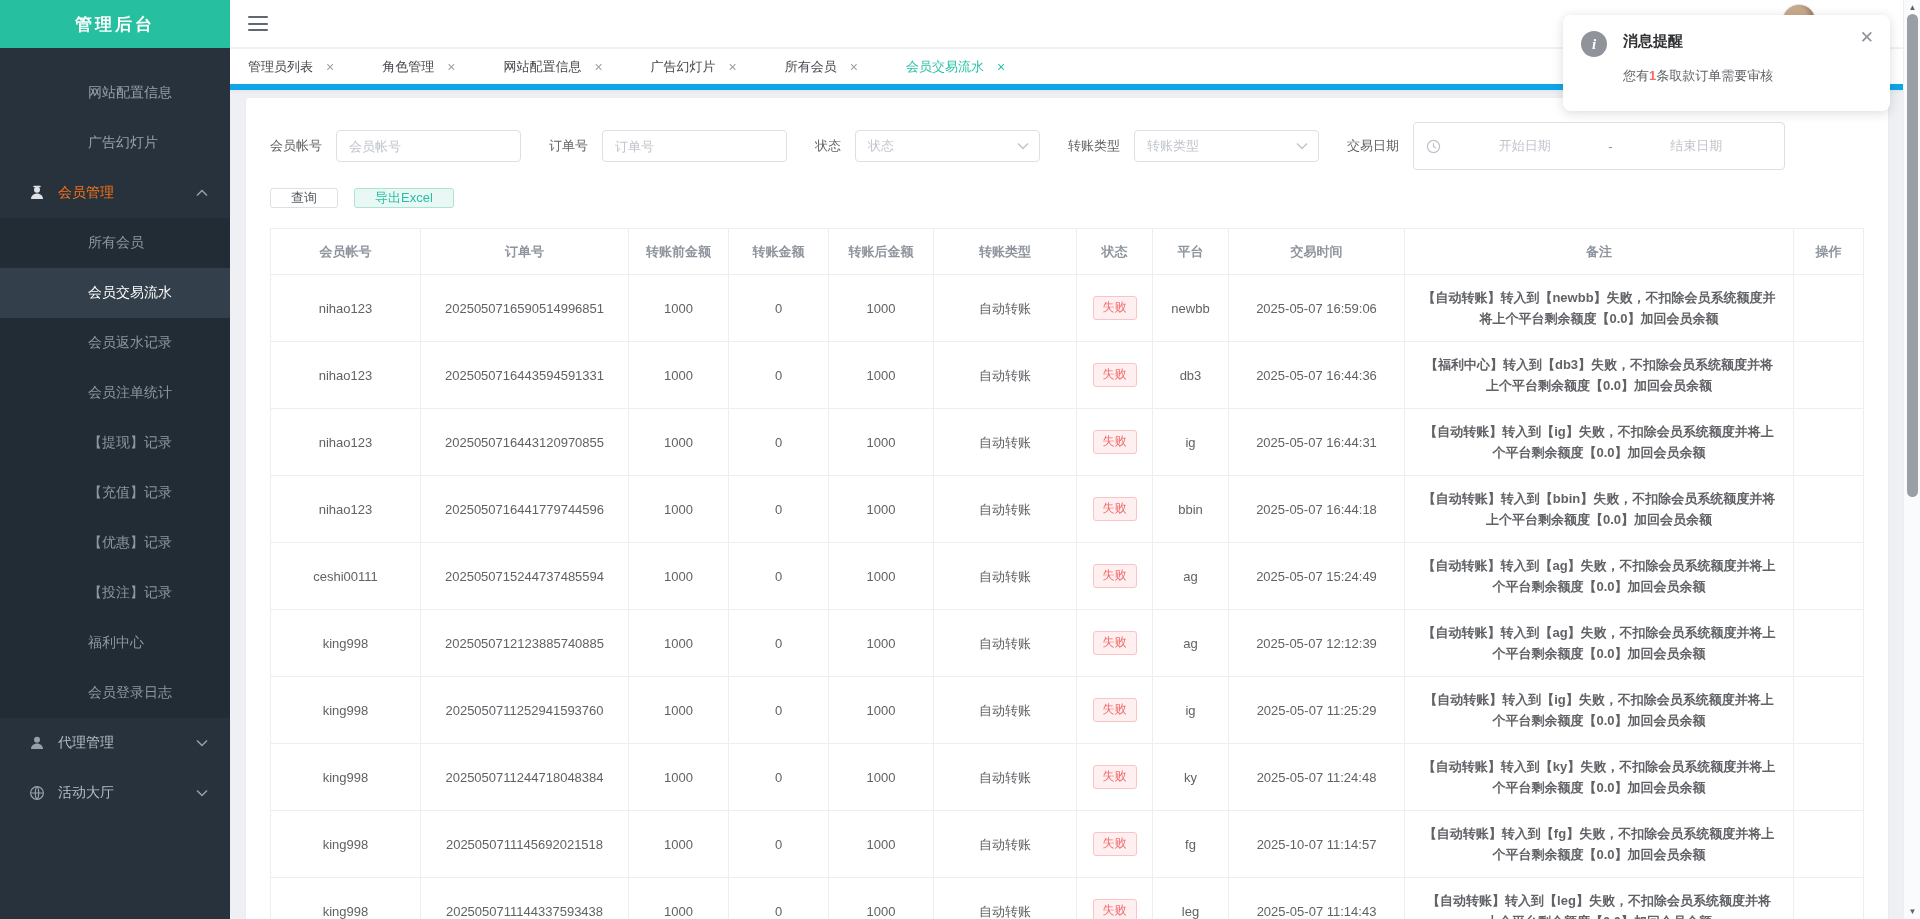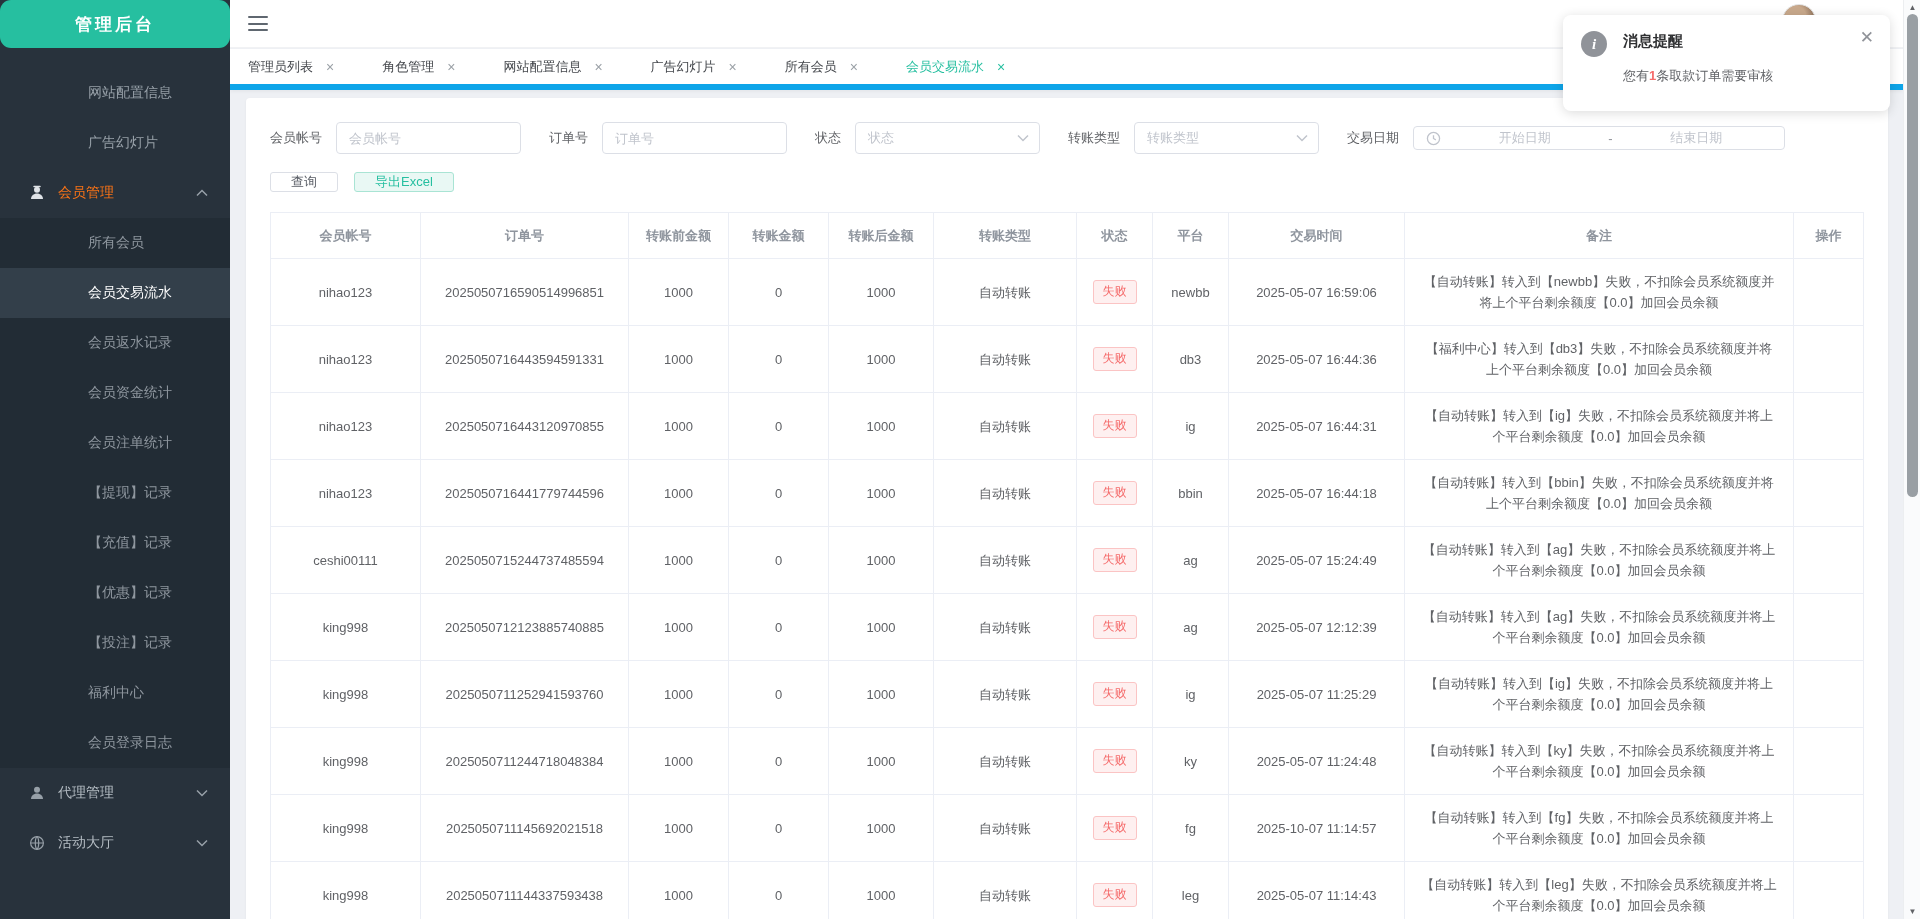--- a/index.html
+++ b/index.html
@@ -6,21 +6,21 @@
   html,body { width:1920px; height:919px; }
   body {
     font-family:"Liberation Sans","DejaVu Sans",sans-serif;
     background:#eef0f4; overflow:hidden; position:relative; color:#606266;
   }
   
   .sidebar { position:absolute; left:0; top:0; width:230px; height:919px;
     background:#28323c; overflow:hidden; z-index:5; }
   .logo { height:48px; background:#26bfa0; color:#fff; display:flex;
     align-items:center; justify-content:center; font-size:17px; font-weight:bold;
-    letter-spacing:3px;border-radius:11px; }
+    letter-spacing:3px; }
   .nav { padding-top:20px; position:relative; z-index:2; }
   .nav-item { height:50px; display:flex; align-items:center; color:#97a0a8;
     font-size:14px; cursor:pointer; }
   .nav-leaf { padding-left:88px; }
   .nav-group { padding-left:28px; }
   .nav-group .gicon { width:18px; height:18px; margin-right:12px; display:inline-flex; }
   .nav-group.expanded .glabel { color:#f97316; }
   .nav-group .glabel { color:#b4bcc3; }
   .nav-group .chev { margin-left:auto; margin-right:22px; display:inline-flex; }
   .nav-sub { background:#222c35; }
@@ -64,37 +64,37 @@
   .filters { display:flex; align-items:center; gap:14px; flex-wrap:nowrap; }
   .f-label { font-size:13px; color:#606266; white-space:nowrap; margin-left:14px; }
   .f-label:first-child { margin-left:0; }
   .f-input { width:185px; height:32px; border:1px solid #dcdfe6; border-radius:4px;
     padding:0 12px; font-size:13px; color:#606266; outline:none;
     font-family:inherit; }
   .f-input::placeholder { color:#c0c4cc; }
   .f-select { width:185px; height:32px; border:1px solid #dcdfe6; border-radius:4px;
     padding:0 10px 0 12px; font-size:13px; color:#c0c4cc; display:flex;
     align-items:center; justify-content:space-between; cursor:pointer; background:#fff; }
-  .f-date { width:372px; height:24px; border:1px solid #dcdfe6; border-radius:4px;
+  .f-date { width:372px; height:48px; border:1px solid #dcdfe6; border-radius:4px;
     display:flex; align-items:center; padding:0 12px; font-size:13px; color:#c0c4cc;
     gap:8px; cursor:pointer; background:#fff; }
   .f-date .dph { flex:1; text-align:center; }
   .f-date .sep { color:#909399; }
   .btn-row { margin-top:18px; display:flex; gap:16px; }
   .btn { height:20px; padding:0 20px; border-radius:3px; font-size:13px;
     cursor:pointer; font-family:inherit; }
   .btn-plain { background:#fff; border:1px solid #dcdfe6; color:#5a5e66; }
   .btn-export { background:#e9f8f4; border:1px solid #a9e4d4; color:#26bfa0; }
   
   table { margin-top:20px; width:100%; border-collapse:collapse; table-layout:fixed; }
   th { height:46px; font-size:13px; font-weight:bold; color:#8f959e;
     border:1px solid #ebeef5; background:#fff; }
   td { height:67px; text-align:center; font-size:13px; color:#606266;
     border:1px solid #ebeef5; padding:6px 8px; line-height:21px; }
-  td.remark { padding:6px 16px; }
+  td.remark { padding:6px 16px;font-weight:bold; }
   .badge { display:inline-block; padding:3px 9px; font-size:12px; color:#f56c6c;
     background:#fef0f0; border:1px solid #fbc4c4; border-radius:3px; line-height:1.3; }
   
   .popup { position:absolute; left:1563px; top:15px; width:327px; height:96px;
     background:#fff; border-radius:8px; box-shadow:0 2px 12px rgba(0,0,0,0.14);
     z-index:40; padding:17px 18px; }
   .popup .info-icon { position:absolute; left:18px; top:16px; width:26px; height:26px;
     border-radius:50%; background:#909399; color:#fff; display:flex;
     align-items:center; justify-content:center; font-size:15px; font-style:italic;
     font-family:"Liberation Serif","DejaVu Serif",serif; font-weight:bold; }
@@ -139,21 +139,20 @@
         <span class="chev">
           <svg width="12" height="8" viewBox="0 0 12 8">
             <path d="M1 6.5 L6 1.5 L11 6.5" fill="none" stroke="#97a0a8" stroke-width="1.5"></path>
           </svg>
         </span>
       </div>
       <div class="nav-sub">
         <div class="nav-item">所有会员</div>
         <div class="nav-item active">会员交易流水</div>
         <div class="nav-item">会员返水记录</div>
-        <div class="nav-item">会员资金统计</div>
         <div class="nav-item">会员注单统计</div>
         <div class="nav-item">【提现】记录</div>
         <div class="nav-item">【充值】记录</div>
         <div class="nav-item">【优惠】记录</div>
         <div class="nav-item">【投注】记录</div>
         <div class="nav-item">福利中心</div>
         <div class="nav-item">会员登录日志</div>
       </div>
       <div class="nav-item nav-group">
         <span class="gicon">

